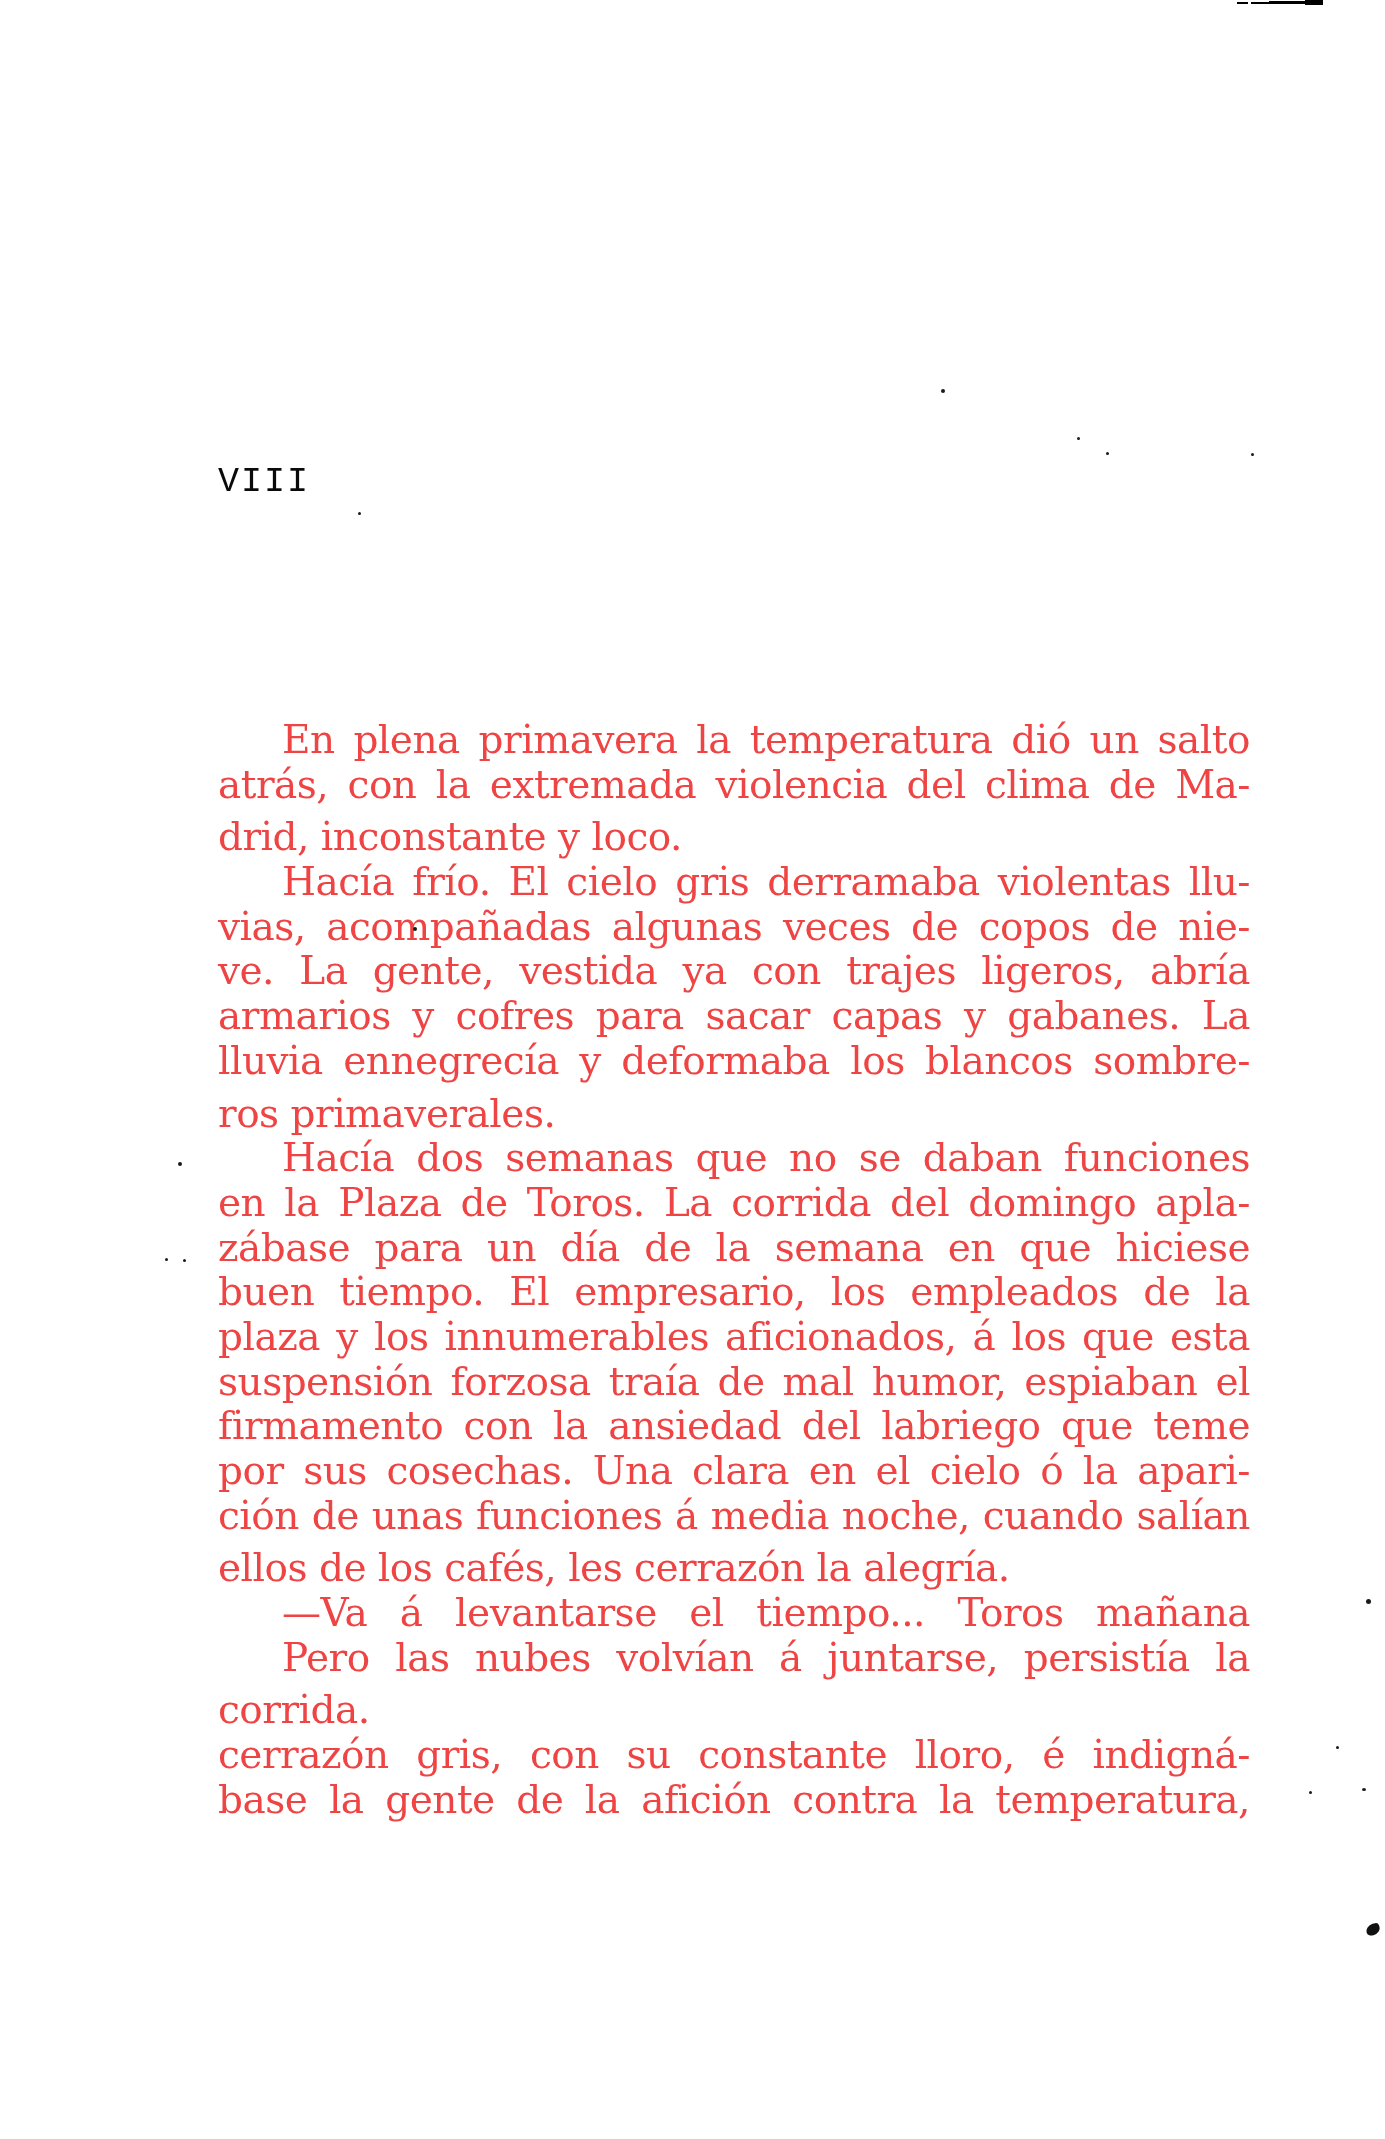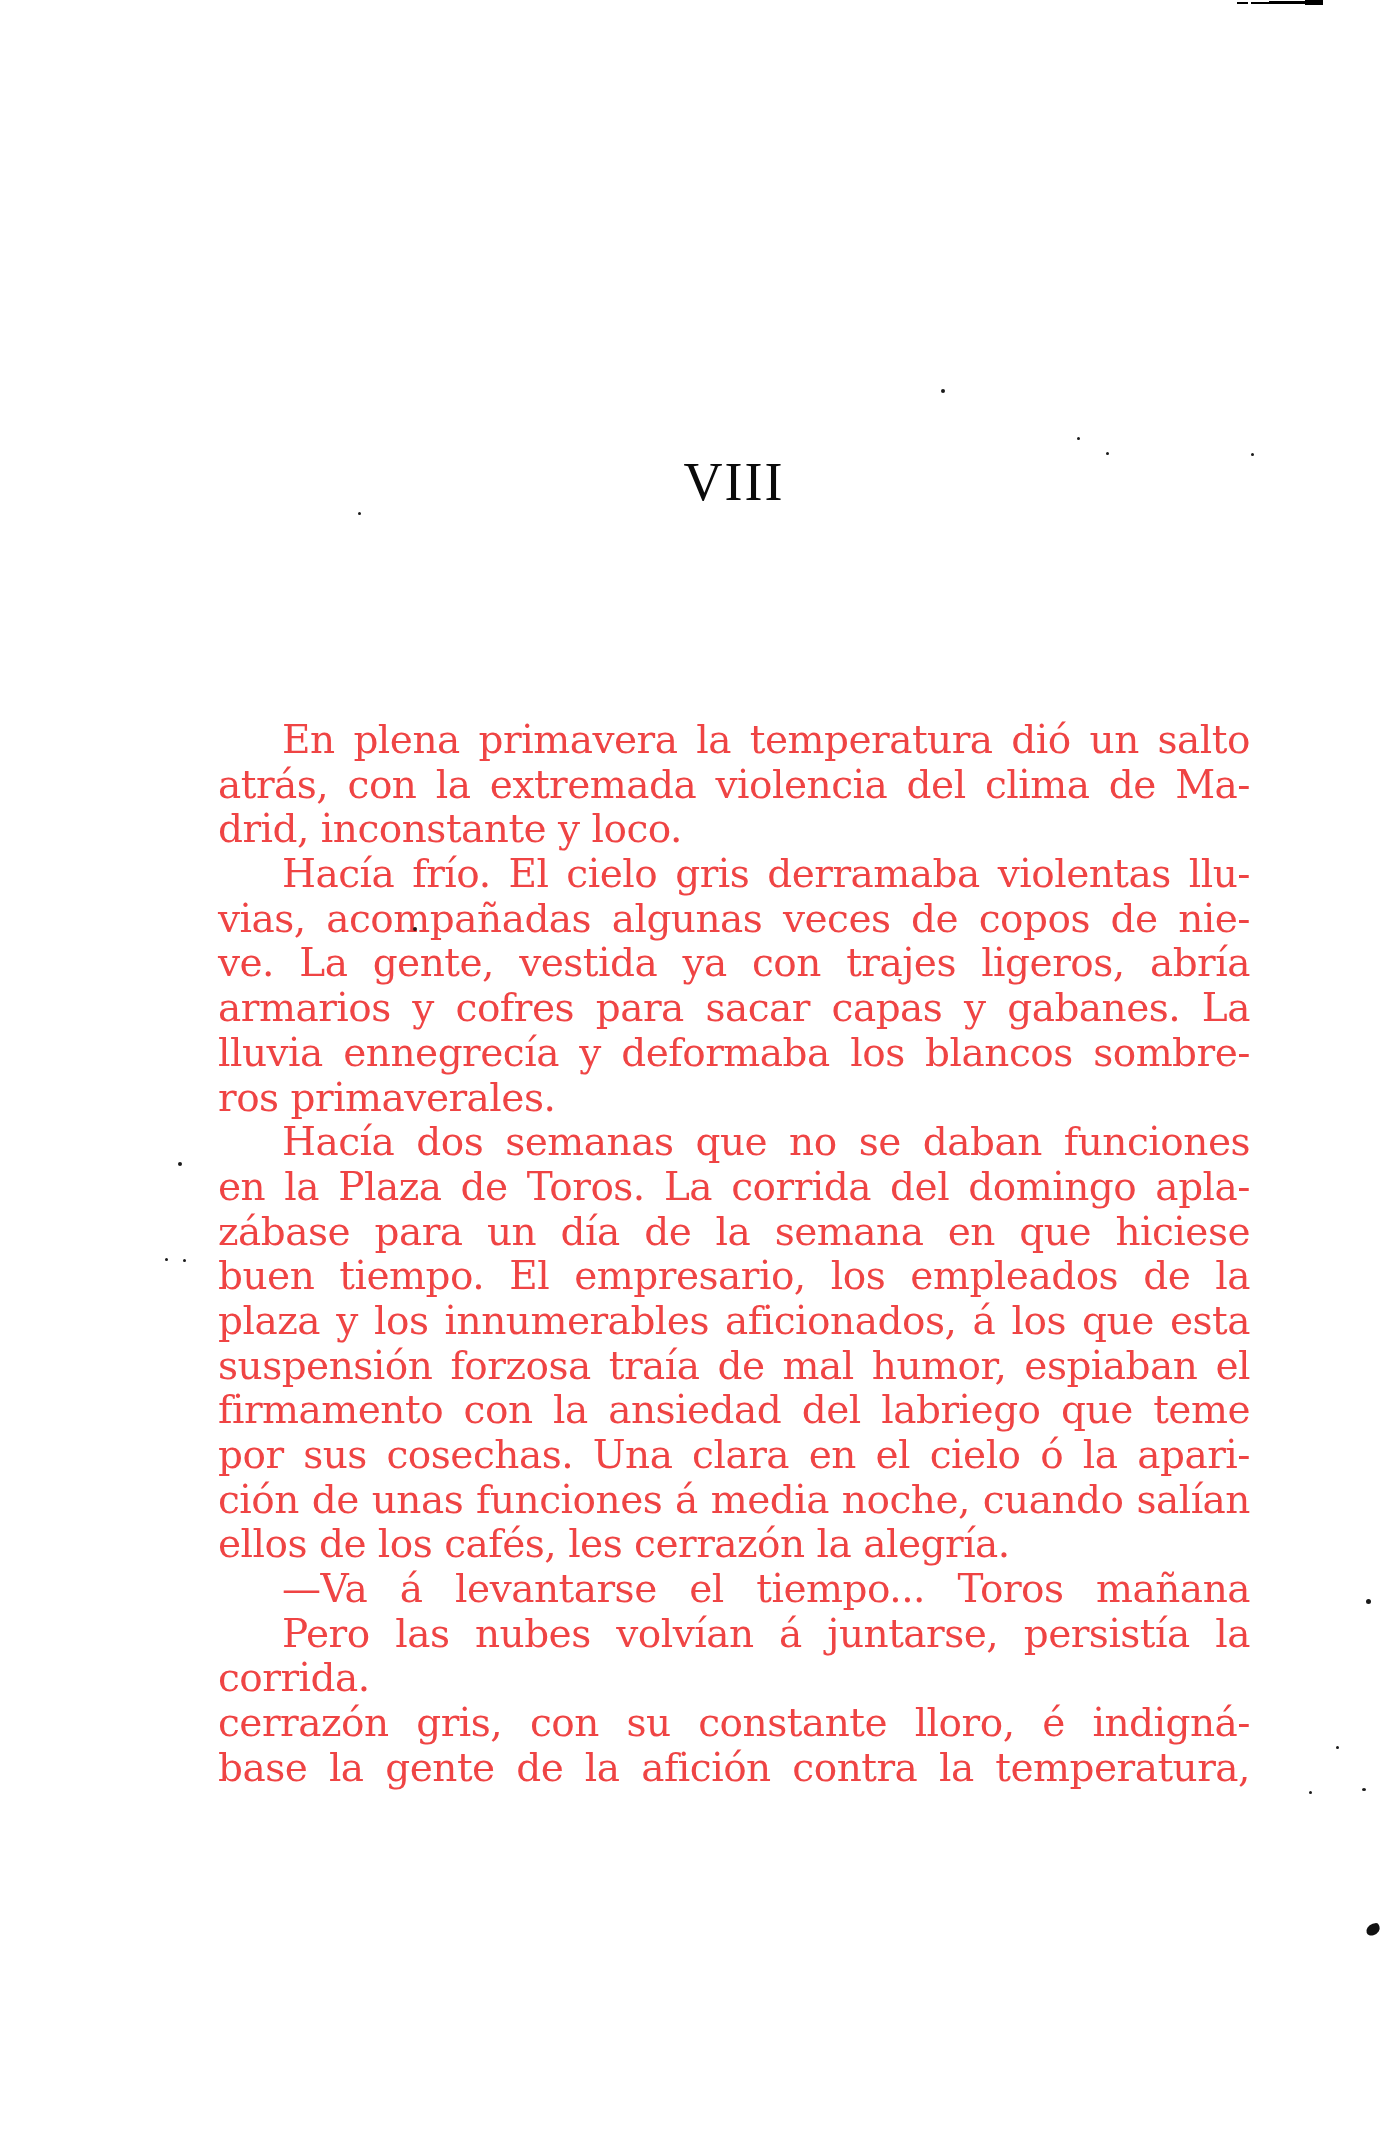--- a/index.html
+++ b/index.html
@@ -8,45 +8,45 @@
     width:1385px;height:2139px;
     background:#ffffff;
     overflow:hidden;
     font-family:"DejaVu Serif", serif;
     color:#000;
   }
   .heading{
     position:absolute;
     top:460px;left:218px;width:1032px;
     margin:0;padding:0;
-    text-align:center;
-    font-family:Liberation Serif, serif;
+    text-align:left;
+    font-family:Liberation Mono, monospace;
     font-weight:400;
-    font-size:54px;
+    font-size:35px;
     line-height:45px;
     letter-spacing:2px;
     color:#0a0a0a;
   }
   .text-block{
     position:absolute;
     top:718px;left:218px;width:1032px;
     font-size:39px;
     line-height:44.7px;
     letter-spacing:-0.5px;
     color:#ef4444;
   }
   .line{
     text-align:justify;
     text-align-last:justify;
     white-space:normal;
     height:44.7px;
     overflow:visible;
   }
   .line.indent{padding-left:64px;}
-  .line.end{text-align:left;text-align-last:left;}
+  .line.end{text-align:left;text-align-last:left;margin-top:8px;}
   .edge{position:absolute;background:#000;}
   .speck{position:absolute;background:#1a1a1a;border-radius:50%;}
   .scribble{
     position:absolute;
     width:14px;height:11px;
     border-radius:60% 30% 55% 40%;
     background:#111;
     transform:rotate(-18deg);
   }
 </style>

